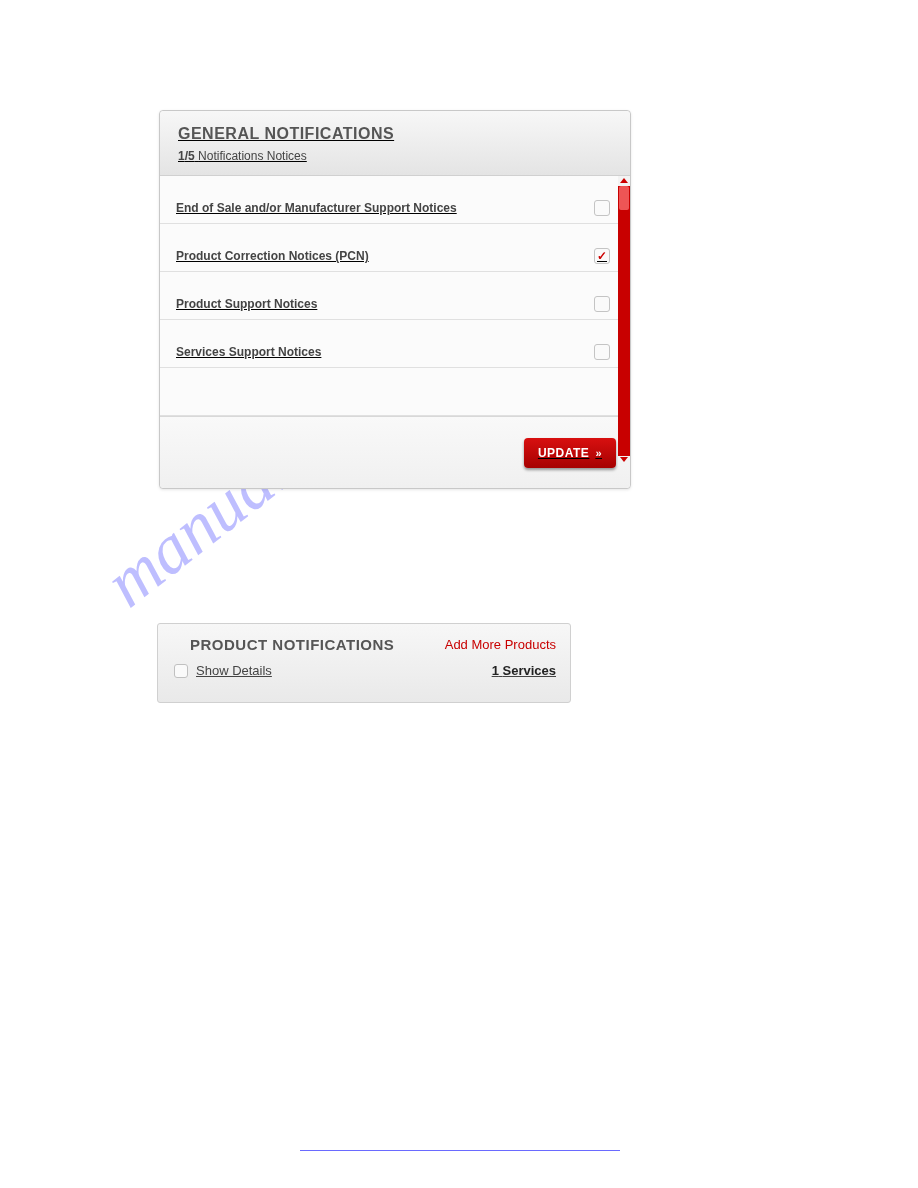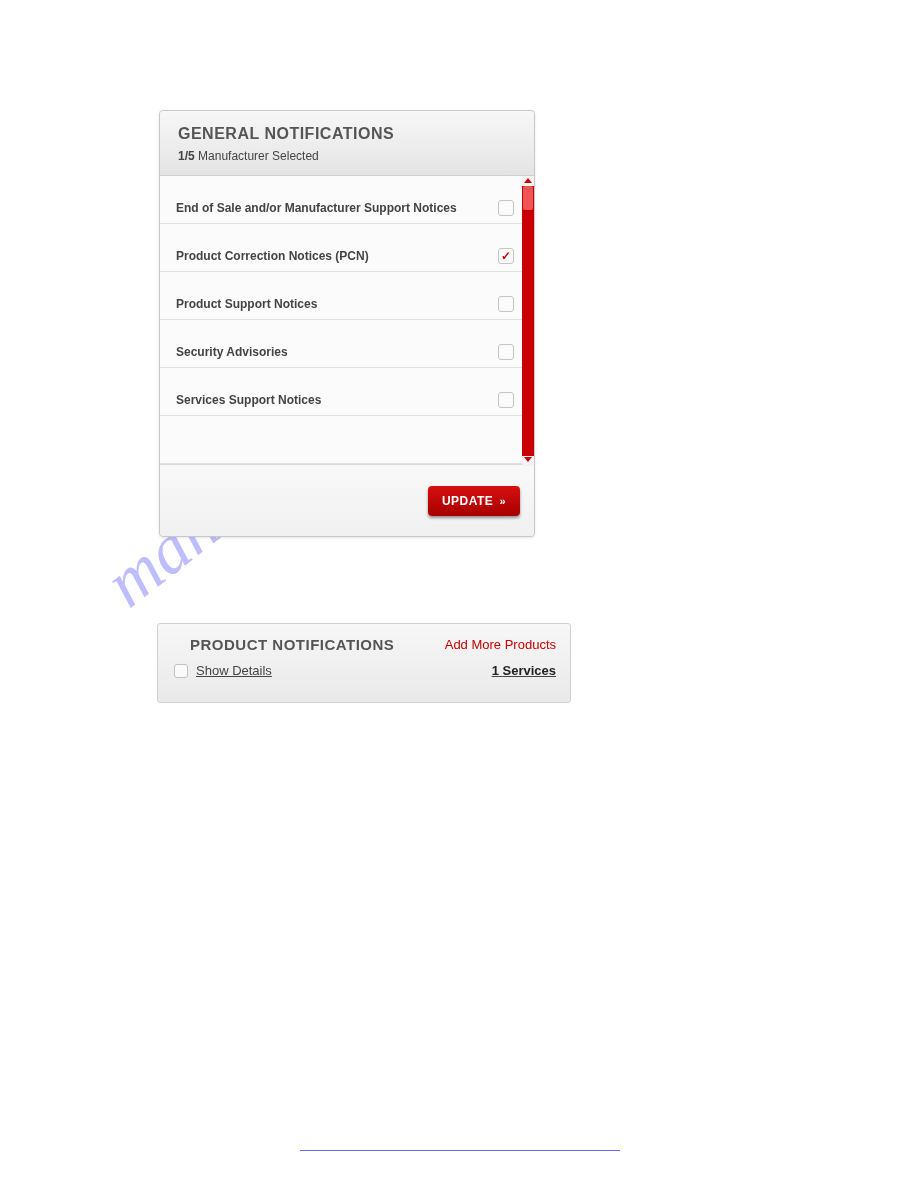--- a/index.html
+++ b/index.html
@@ -9,25 +9,26 @@
     width: 918px;
     height: 1188px;
     position: relative;
   }
 
   
   .panel-general {
     position: absolute;
     left: 159px;
     top: 110px;
-    width: 376px;
+    width: 472px;
     border: 1px solid #c8c8c8;
     border-radius: 4px;
     background: #fdfdfd;
     box-shadow: 0 1px 3px rgba(0,0,0,.1);
+    text-decoration: underline;
   }
   .panel-general .header {
     padding: 14px 18px 12px 18px;
     background: linear-gradient(#f7f7f7,#e4e4e4);
     border-bottom: 1px solid #d0d0d0;
     border-radius: 4px 4px 0 0;
   }
   .panel-general .header h2 {
     font-size: 16px;
     font-weight: bold;
@@ -216,40 +217,36 @@
 </head>
 <body>
 
 <div class="watermark">manualshive.com</div>
 
 <div class="panel-general">
   <div class="header">
     <h2>GENERAL NOTIFICATIONS</h2>
     <div class="counter">
       <span>1</span>/<span>5</span>
-      <span class="normal">Manufacturer Selected</span>
+      <span class="normal">Notifications Notices</span>
     </div>
   </div>
 
   <div class="list-wrap">
     <div class="list">
       <div class="row">
         <span>End of Sale and/or Manufacturer Support Notices</span>
         <span class="cb"></span>
       </div>
       <div class="row">
         <span>Product Correction Notices (PCN)</span>
         <span class="cb checked"></span>
       </div>
       <div class="row">
         <span>Product Support Notices</span>
-        <span class="cb"></span>
-      </div>
-      <div class="row">
-        <span>Security Advisories</span>
         <span class="cb"></span>
       </div>
       <div class="row">
         <span>Services Support Notices</span>
         <span class="cb"></span>
       </div>
       <div class="empty-row"></div>
     </div>
 
     <div class="scrollbar">

